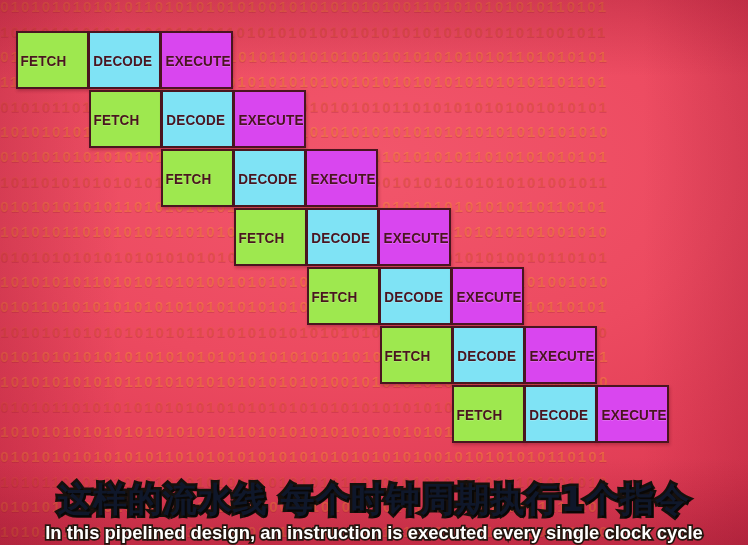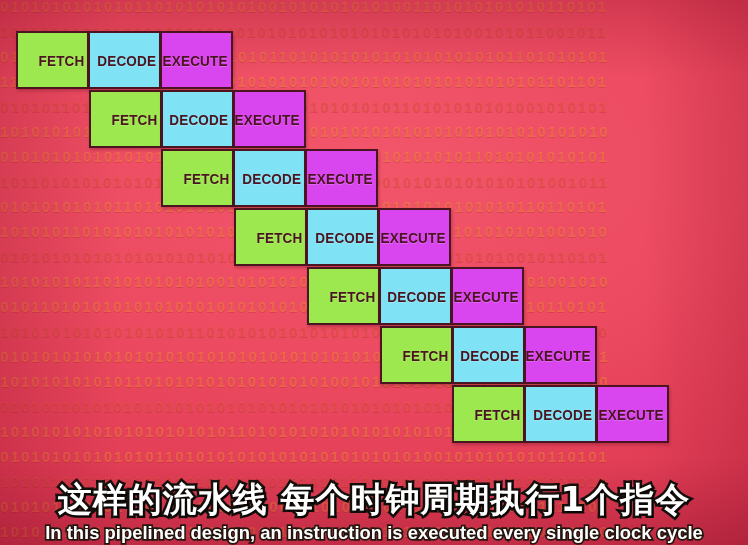--- a/index.html
+++ b/index.html
@@ -56,21 +56,21 @@
   #pipeline {
     position: absolute;
     inset: 0;
   }
   .stage-block {
     position: absolute;
     box-sizing: border-box;
     border: 2px solid #4A1520;
     display: flex;
     align-items: center;
-    justify-content: flex-end;
+    justify-content: flex-start;
     box-shadow: 1px 2px 3px rgba(90,10,30,0.30);
   }
   .stage-block .stage-label {
     font-family: "Liberation Sans Narrow", "Liberation Sans", sans-serif;
     font-weight: 700;
     font-size: 15px;
     letter-spacing: 0.2px;
     color: #4A1520;
     transform: scaleX(0.90);
     white-space: nowrap;
@@ -85,21 +85,21 @@
     position: absolute;
     left: 0;
     right: 0;
     bottom: 0;
     text-align: center;
   }
   #subtitle-zh {
     font-family: "DejaVu Sans", "Liberation Sans", sans-serif;
     font-size: 34px;
     font-weight: 700;
-    color: #ffffff;
+    color: #0f172a;
     letter-spacing: 1px;
     line-height: 42px;
     -webkit-text-stroke: 5px #16100C;
     paint-order: stroke fill;
     text-shadow:
       2px 2px 0 rgba(0,0,0,0.55);
     white-space: nowrap;
   }
   #subtitle-en {
     margin-top: 1px;

